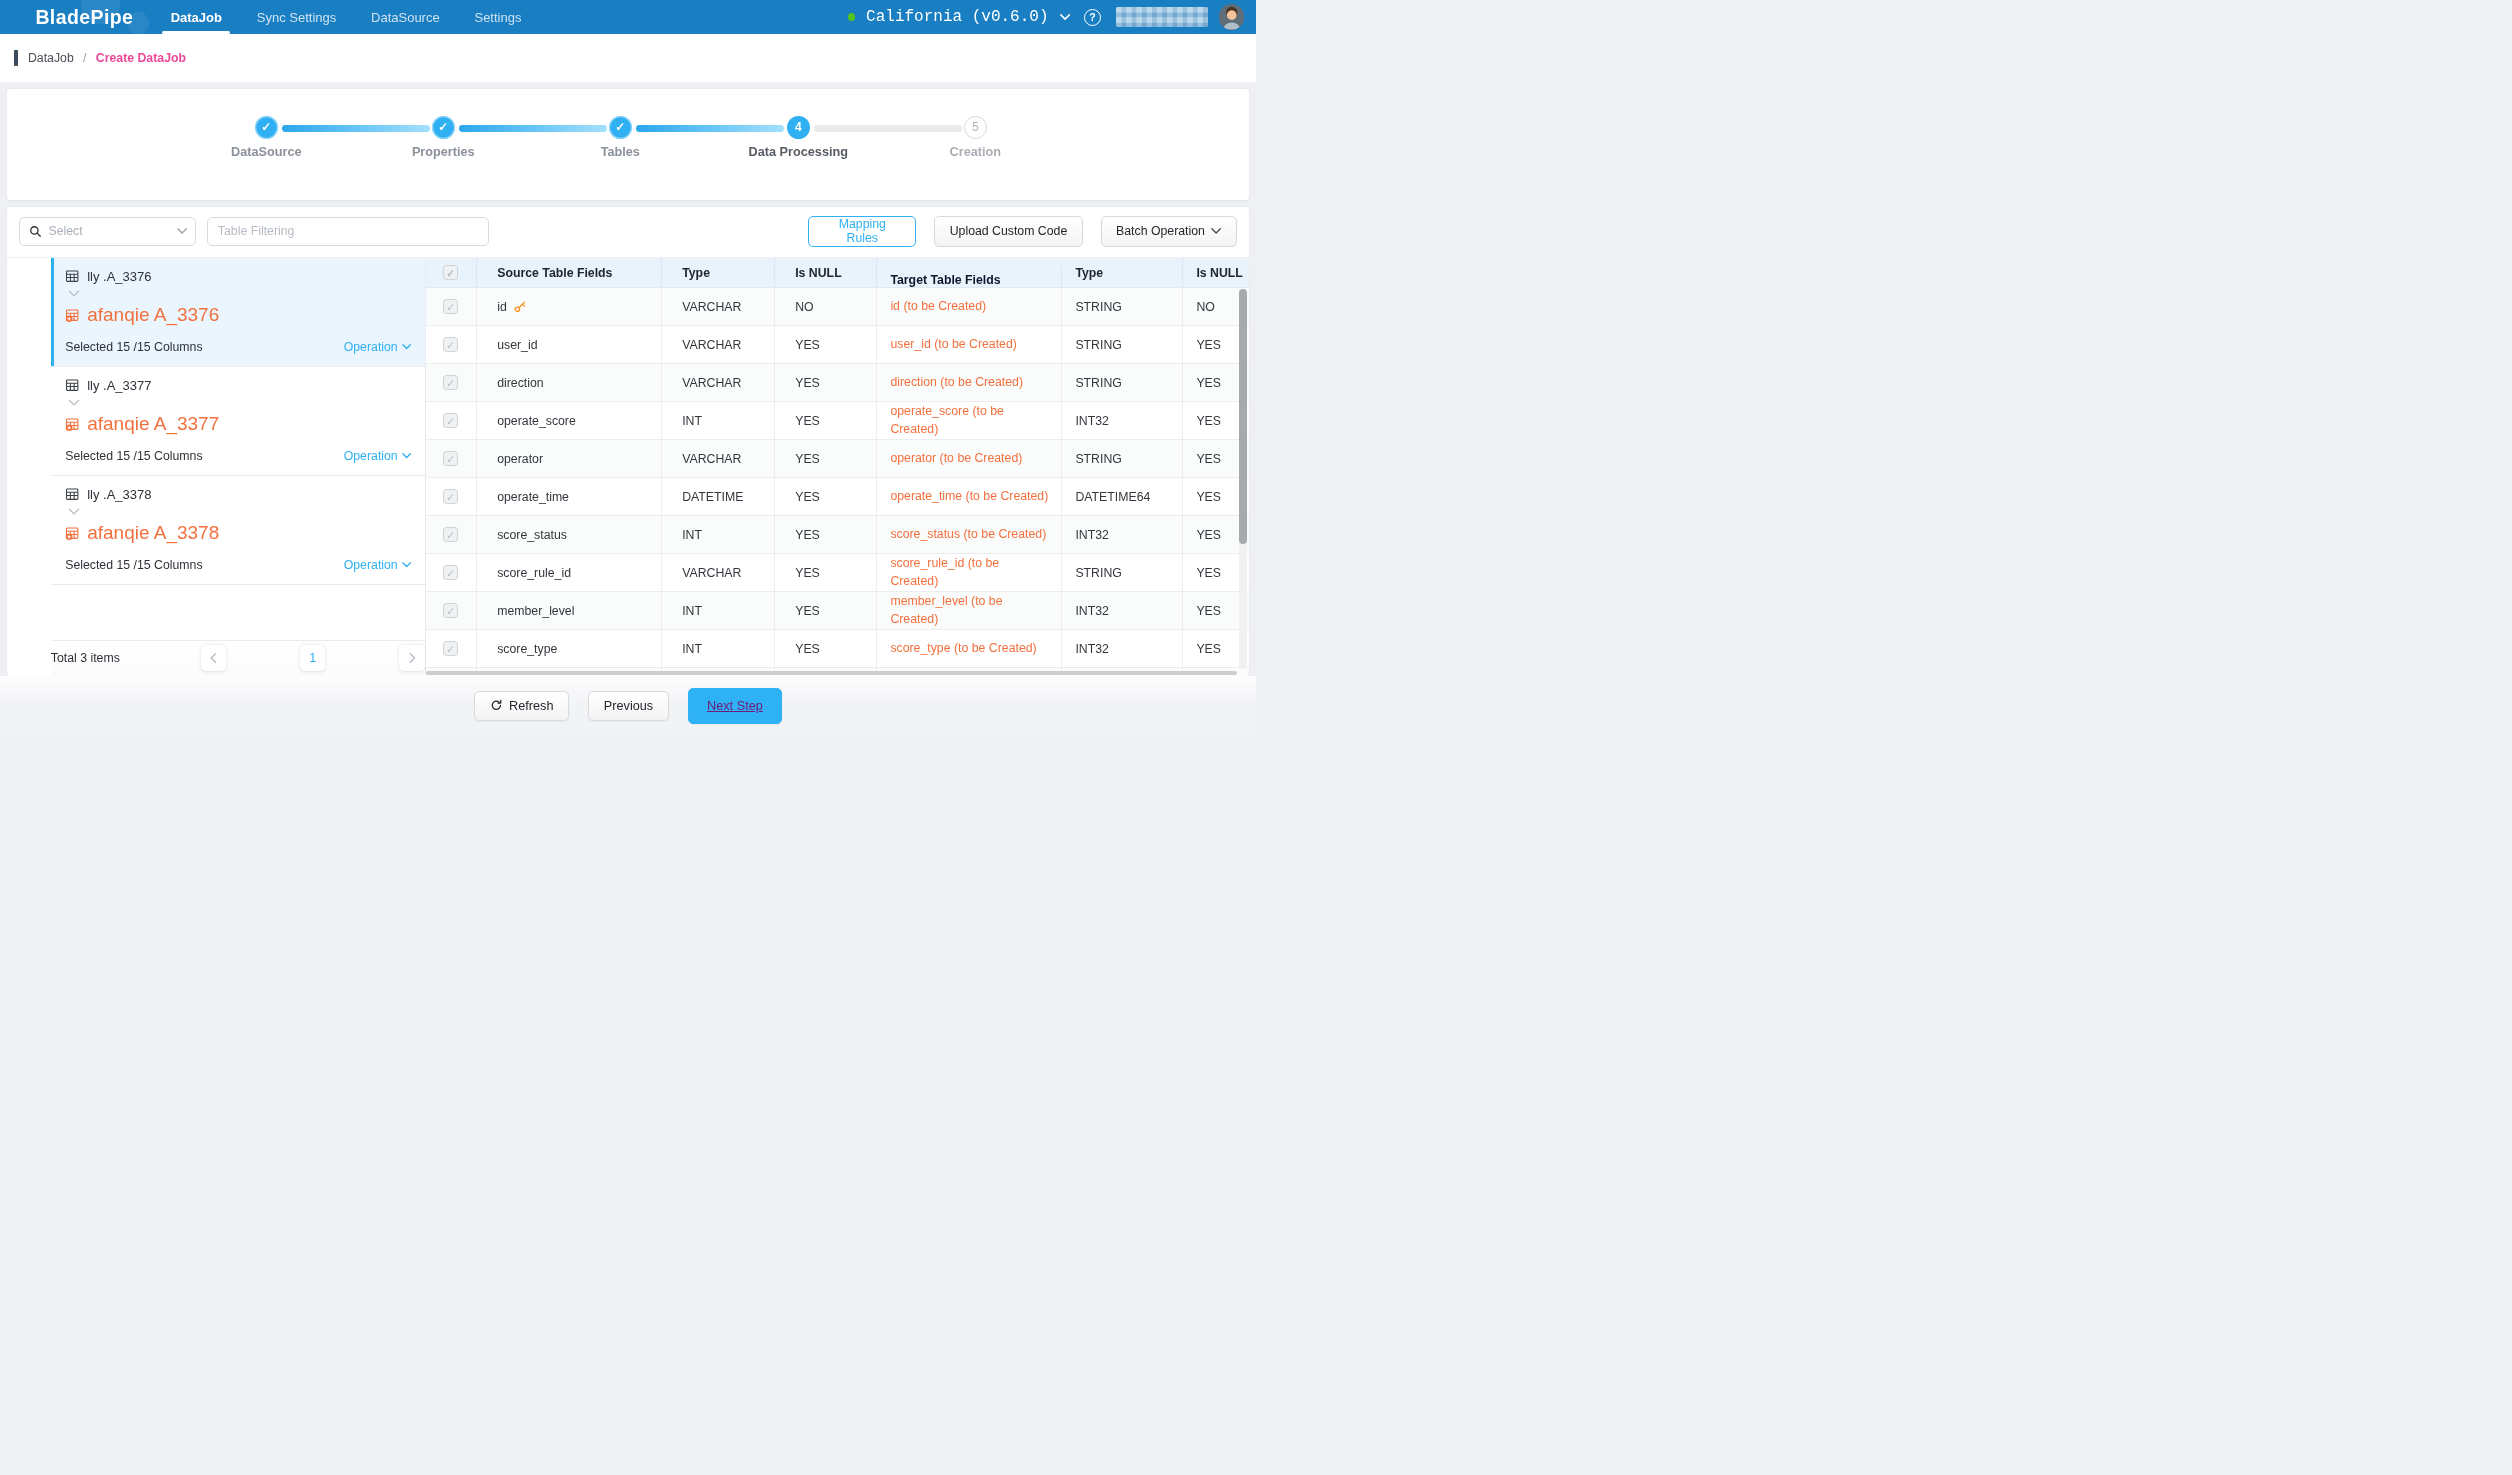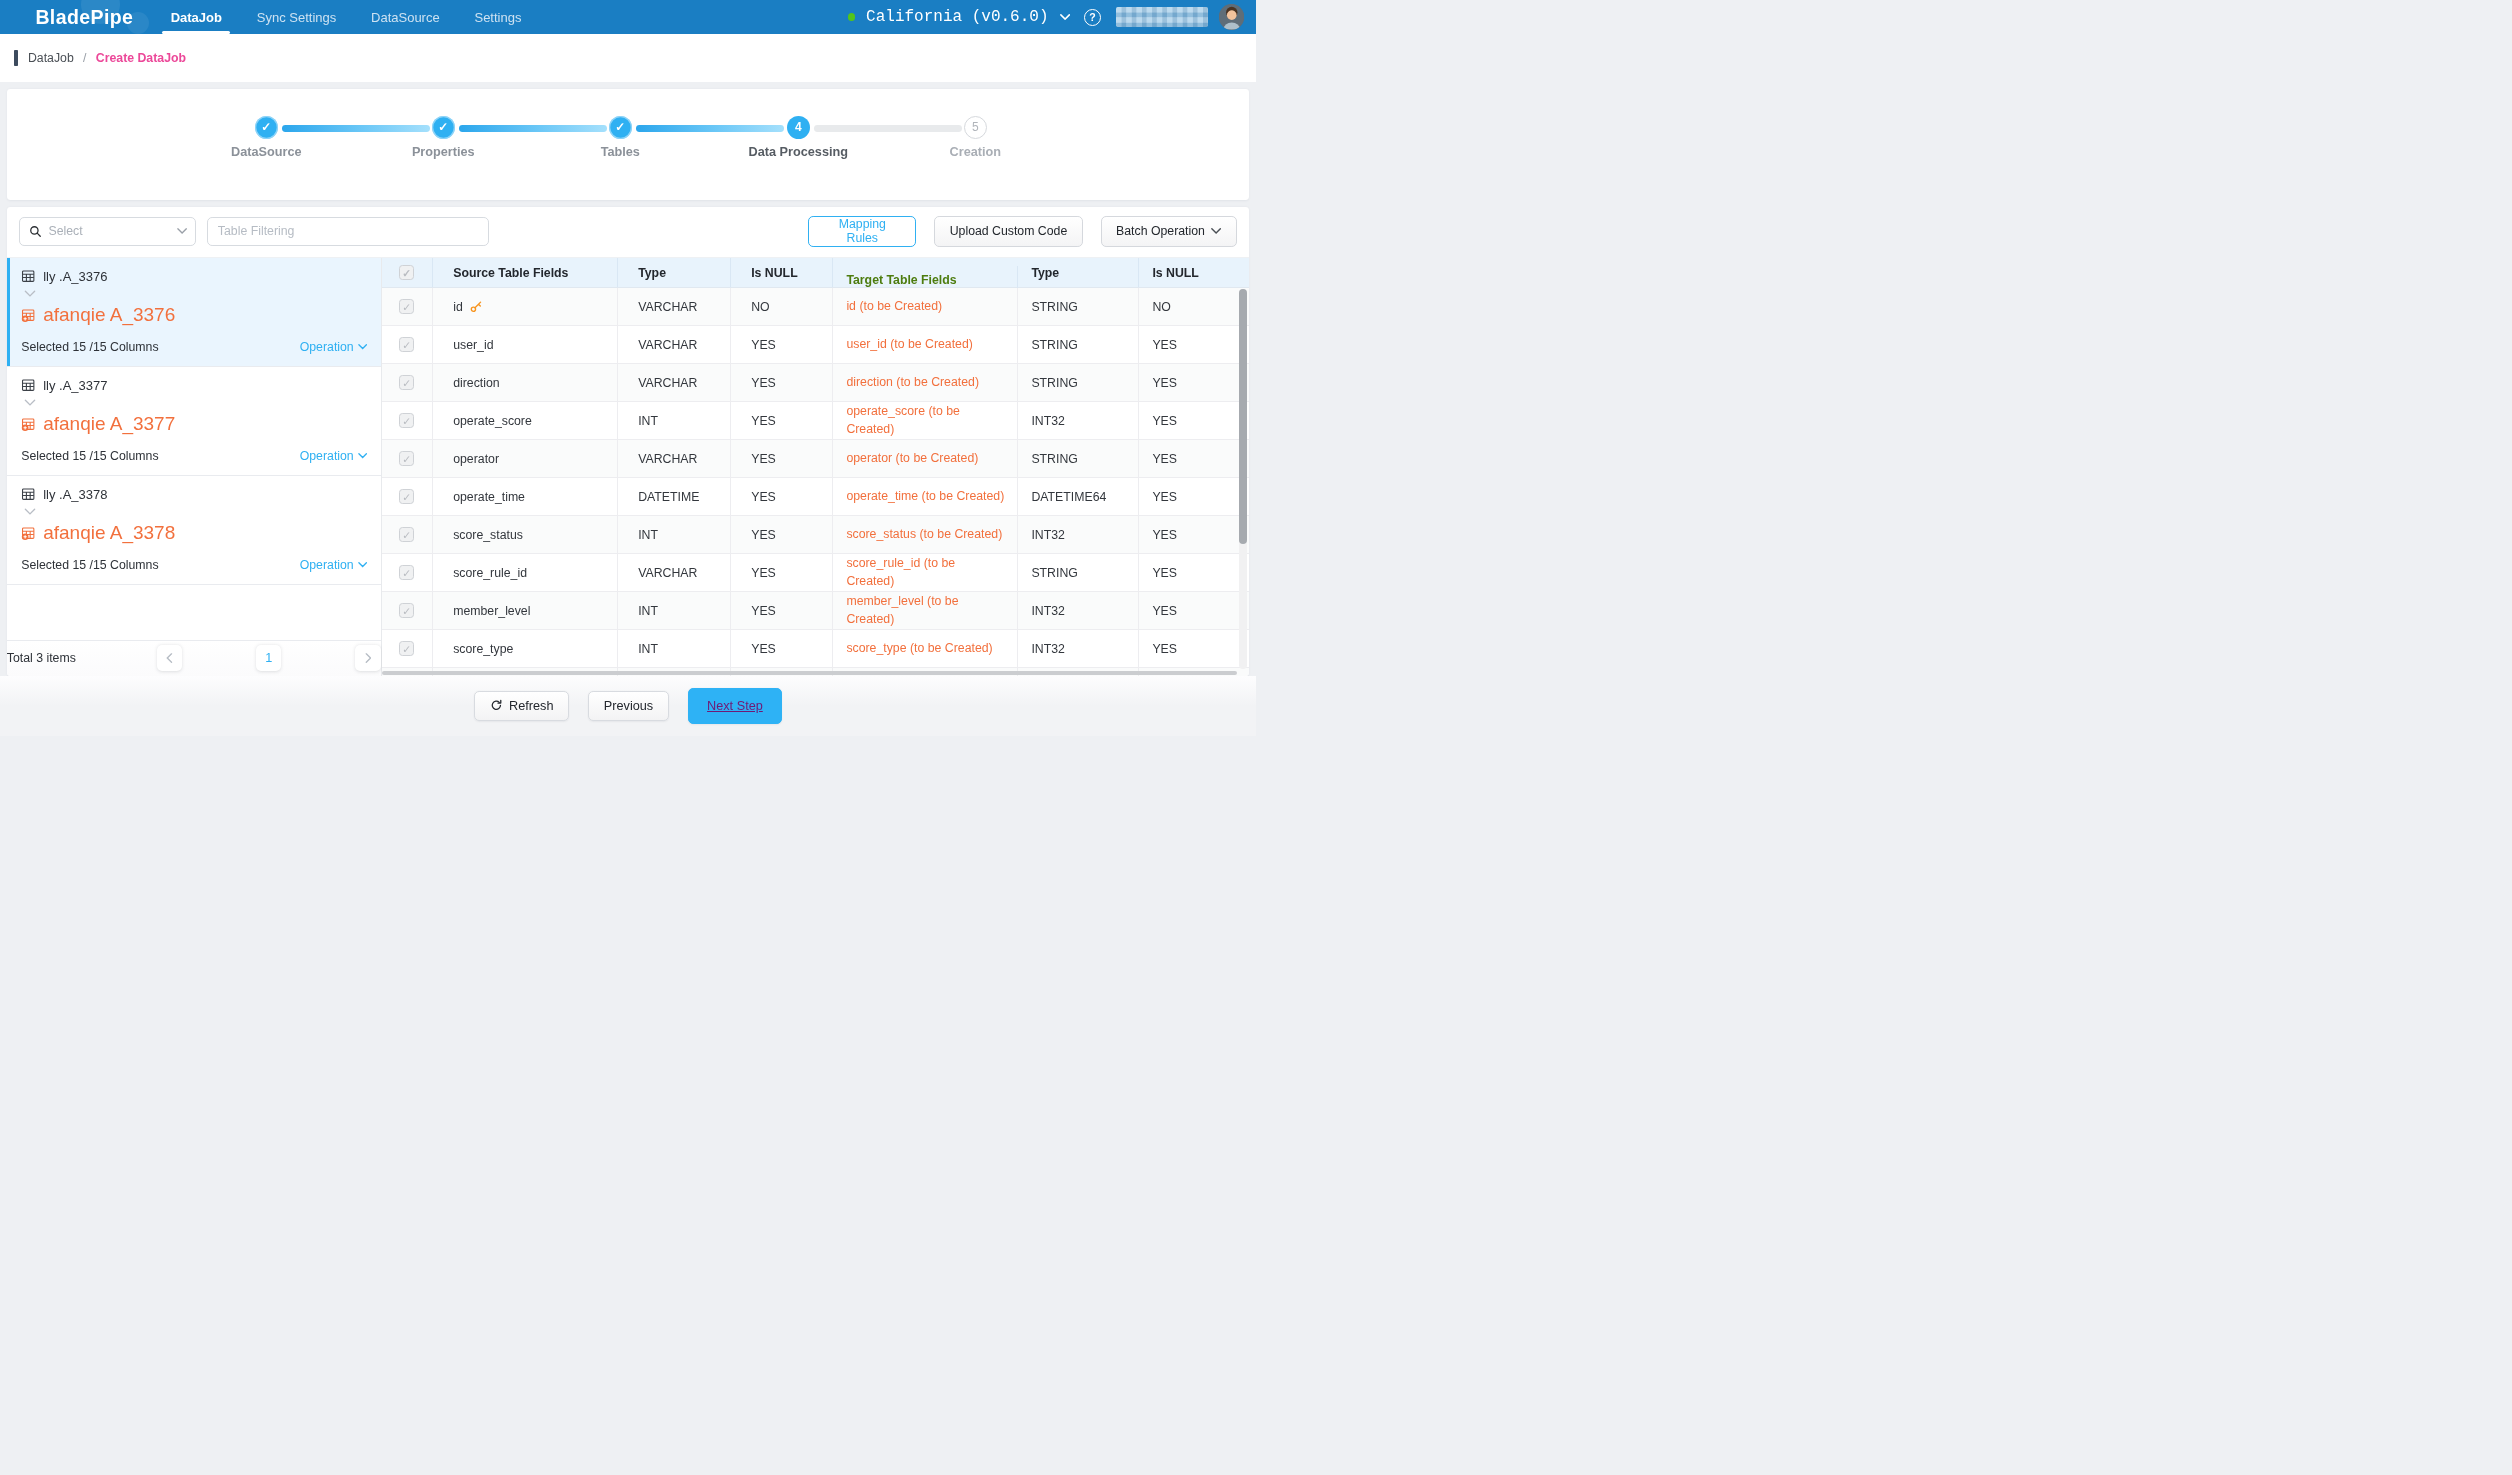--- a/index.html
+++ b/index.html
@@ -60,21 +60,21 @@
   .select-box { width:177px; height:29px; border:0.8px solid #d7dbe0; border-radius:5.1px; display:flex; align-items:center; padding:0 8.5px; background:#fff; cursor:pointer; }
   .select-box .ph { flex:1; margin-left:6.8px; font-size:12.3px; color:#aab0b8; }
   .filter-input { width:282px; height:29px; border:0.8px solid #d7dbe0; border-radius:5.1px; margin-left:10.2px; padding:0 10.2px; font-size:12.3px; color:#30343a; outline:none; font-family:"Liberation Sans",sans-serif; }
   .filter-input::placeholder { color:#b6bcc4; }
   .toolbar-spacer { flex:1; }
   .btn { height:31px; border-radius:5.1px; border:0.8px solid #d5d8dd; background:linear-gradient(#ffffff,#f4f4f5); font-size:12.3px; color:#23272d; display:flex; align-items:center; justify-content:center; padding:0 14.4px; cursor:pointer; font-family:"Liberation Sans",sans-serif; }
   .btn-outline-blue { border:0.8px solid #2fb0f2; color:#2fb0f2; background:#fff; width:108px; }
   .btn + .btn { margin-left:18px; }
   .chev-sm { margin-left:6px; }
 
-  .work-area { flex:1; display:flex; min-height:0; border-top:0.8px solid #eef1f4; }
+  .work-area { flex:1; display:flex; min-height:0; border-top:0.8px solid #eef1f4;padding-left:44px; }
 
   
   .sidebar { width:375px; border-right:0.8px solid #e8eaed; display:flex; flex-direction:column; min-height:0; }
   .tables-list { }
   .side-item { position:relative; height:109px; padding:11px 13.6px 0 14.4px; border-bottom:0.8px solid #e9ebef; cursor:pointer; }
   .side-item.selected { background:#eaf5fe; }
   .side-item.selected::before { content:""; position:absolute; left:0; top:0; bottom:0; width:3.4px; background:#2fb0f2; }
   .src-line { display:flex; align-items:center; gap:7.6px; font-size:13px; color:#2e3238; }
   .expand-chev { margin:6px 0 0 2.5px; width:12px; cursor:pointer; }
   .tgt-line { display:flex; align-items:center; gap:7.6px; margin-top:6.8px; font-size:19px; color:#f2703d; }
@@ -359,21 +359,21 @@
       </div>
 
       <div class="ftable">
         <div class="fhead">
           <div class="cell c0">
             <div class="checkbox">✓</div>
           </div>
           <div class="cell c1">Source Table Fields</div>
           <div class="cell c2">Type</div>
           <div class="cell c3">Is NULL</div>
-          <div class="cell c4" style="color:#4d7c0f;margin-top:16px;">Target Table Fields</div>
+          <div class="cell c4" style="color:#0f172a;margin-top:16px;">Target Table Fields</div>
           <div class="cell c5">Type</div>
           <div class="cell c6">Is NULL</div>
         </div>
 
           <div class="frow">
             <div class="cell c0">
               <div class="checkbox">✓</div>
             </div>
             <div class="cell c1">
               <span>id</span>

